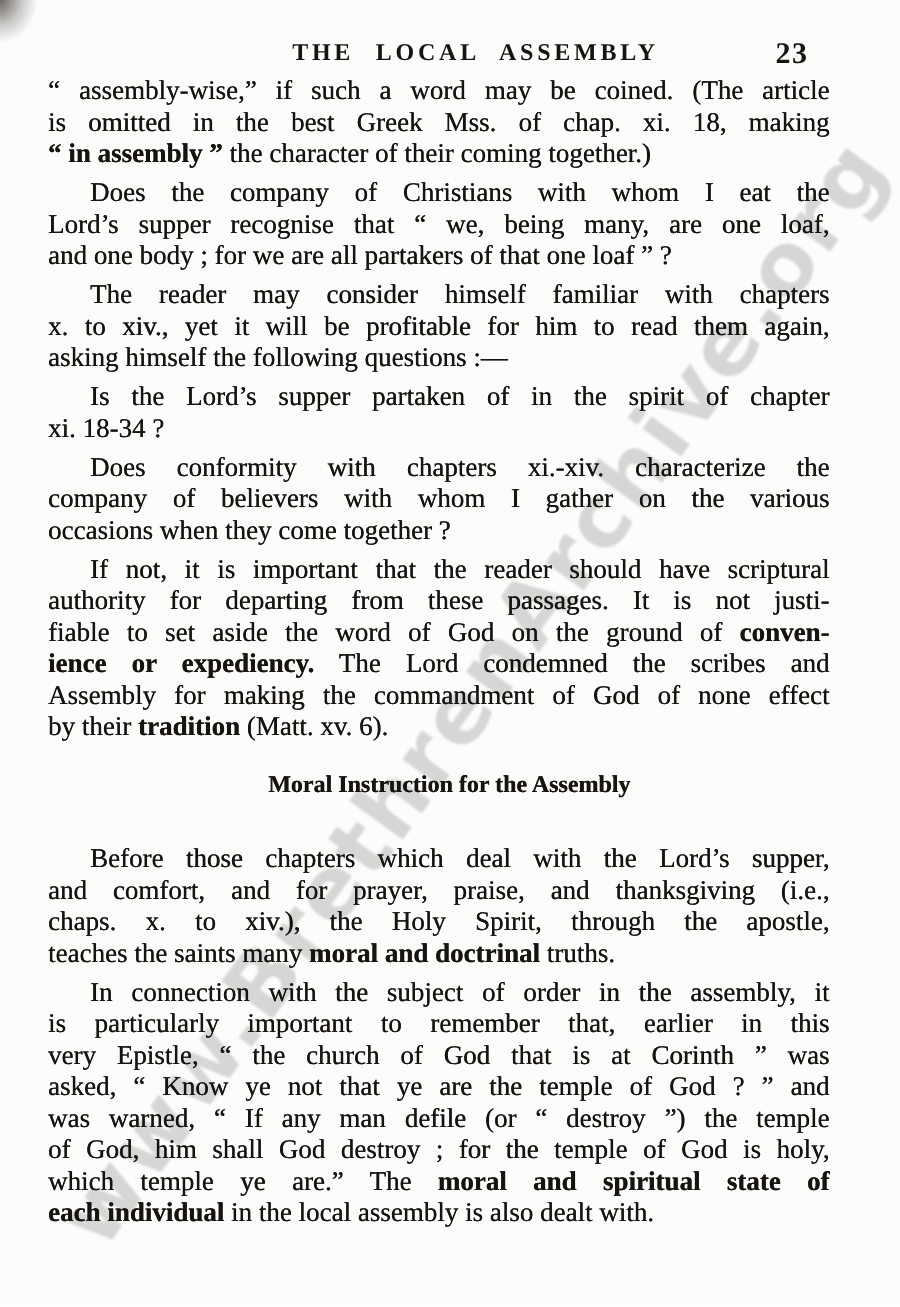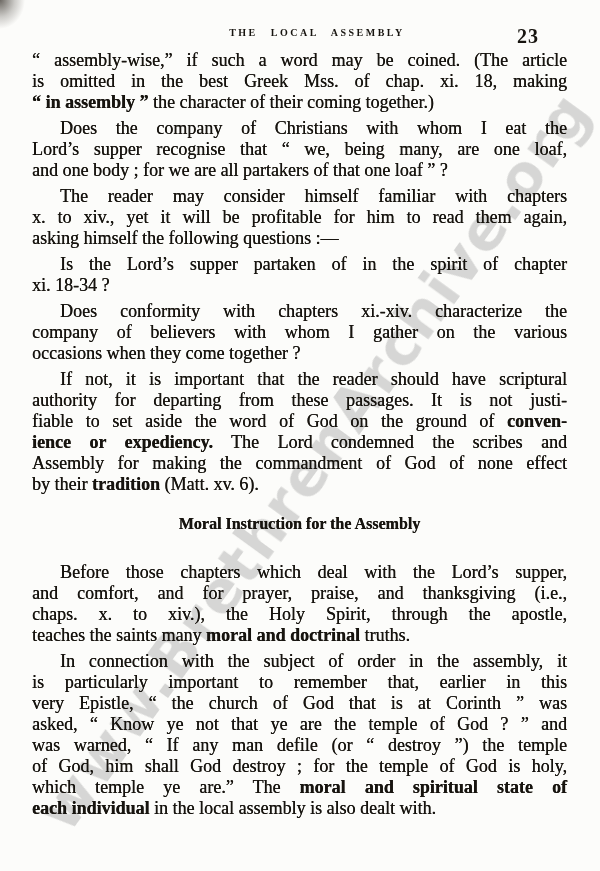--- a/index.html
+++ b/index.html
@@ -32,42 +32,42 @@
     white-space: nowrap;
     color: var(--wm, rgba(0,0,0,0.15));
     filter: blur(0.7px);
     pointer-events: none;
   }
   .header-title {
     position: absolute;
     top: 27px; left: 0; right: 0;
     text-align: center;
     font-weight: bold;
-    font-size: 10px;
+    font-size: 16px;
     letter-spacing: 2.5px;
     word-spacing: 8px;
     margin-left: 34px;
   }
   .page-number {
     position: absolute;
     top: 25px; right: 61px;
     font-weight: bold;
     font-size: 20px;
     letter-spacing: 1px;
   }
   .text-body {
     position: absolute;
     left: 32px;
     top: 50px;
     width: 535px;
     font-size: 18px;
     line-height: 21px;
     text-shadow: 0.2px 0 0 currentColor;
   }
-  .para { margin: 0 0 5px 0; }
+  .para { margin: 0 14px 5px 0; }
   .line {
     text-align: justify;
     text-align-last: justify;
     white-space: nowrap;
     height: 21px;
     overflow: visible;
   }
   .line.last { text-align-last: left; }
   .line.first { text-indent: 28px; }
   .section-heading {

